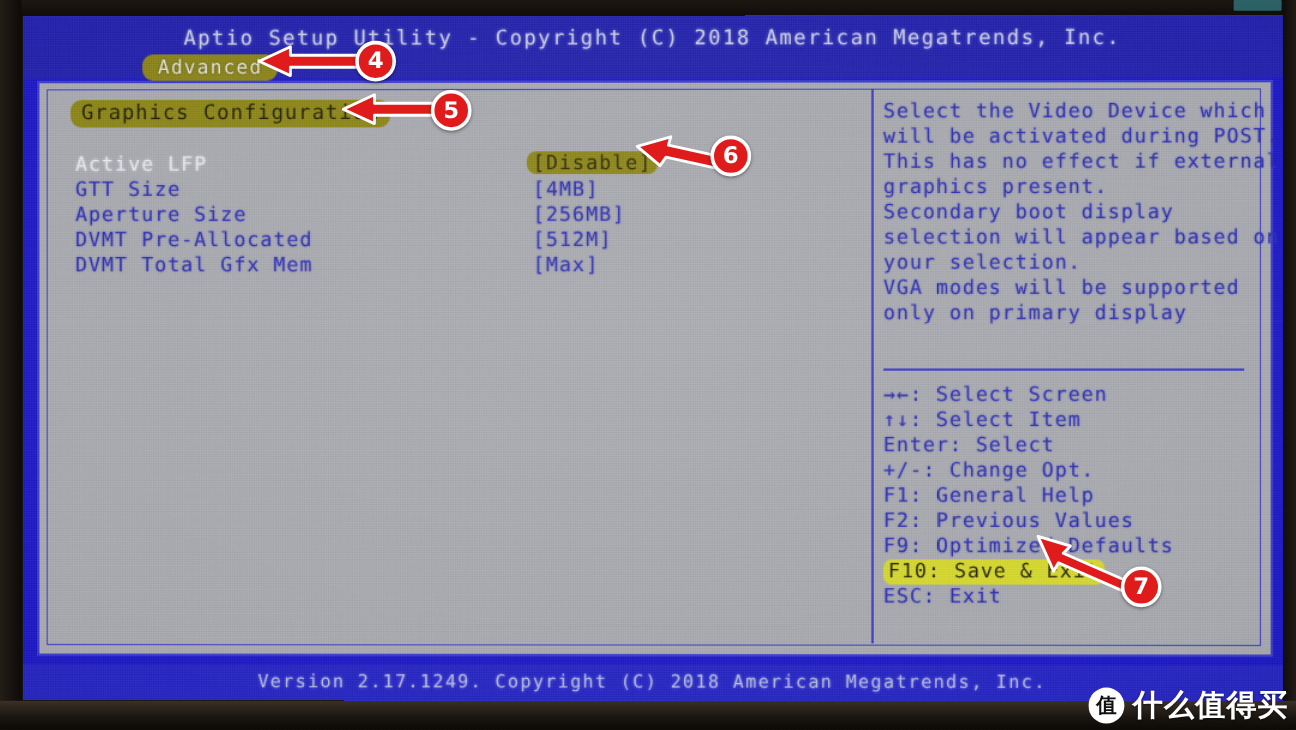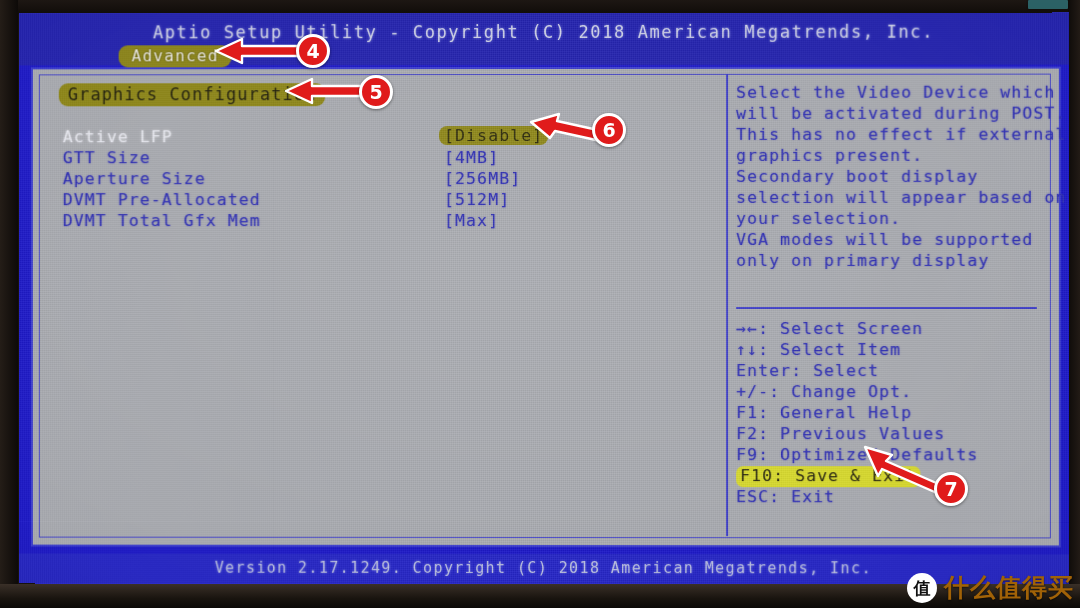--- a/index.html
+++ b/index.html
@@ -82,21 +82,21 @@
           font-size:19px;font-weight:bold;line-height:28px;text-align:center;
           box-shadow:0 1px 3px rgba(0,0,0,.45);}
   .arrow{position:absolute;z-index:79;}
   .arrow svg{display:block;overflow:visible;}
 
   
   .watermark{position:absolute;right:6px;bottom:4px;z-index:90;display:flex;align-items:center;gap:7px;}
   .wm-badge{width:30px;height:30px;border-radius:50%;background:#fff;color:#111;
             font-family:"DejaVu Sans","Liberation Sans",sans-serif;font-size:17px;font-weight:bold;
             line-height:30px;text-align:center;}
-  .wm-text{color:#a16207;font-family:"DejaVu Sans","Liberation Sans",sans-serif;
+  .wm-text{color:#ffffff;font-family:"DejaVu Sans","Liberation Sans",sans-serif;
            font-size:25px;font-weight:bold;letter-spacing:1px;
            text-shadow:0 1px 2px rgba(0,0,0,.6);}
 </style>
 </head>
 <body>
 
 <div id="photo">
 
   <div id="bezel-top"></div>
   <div id="bezel-left"></div>

